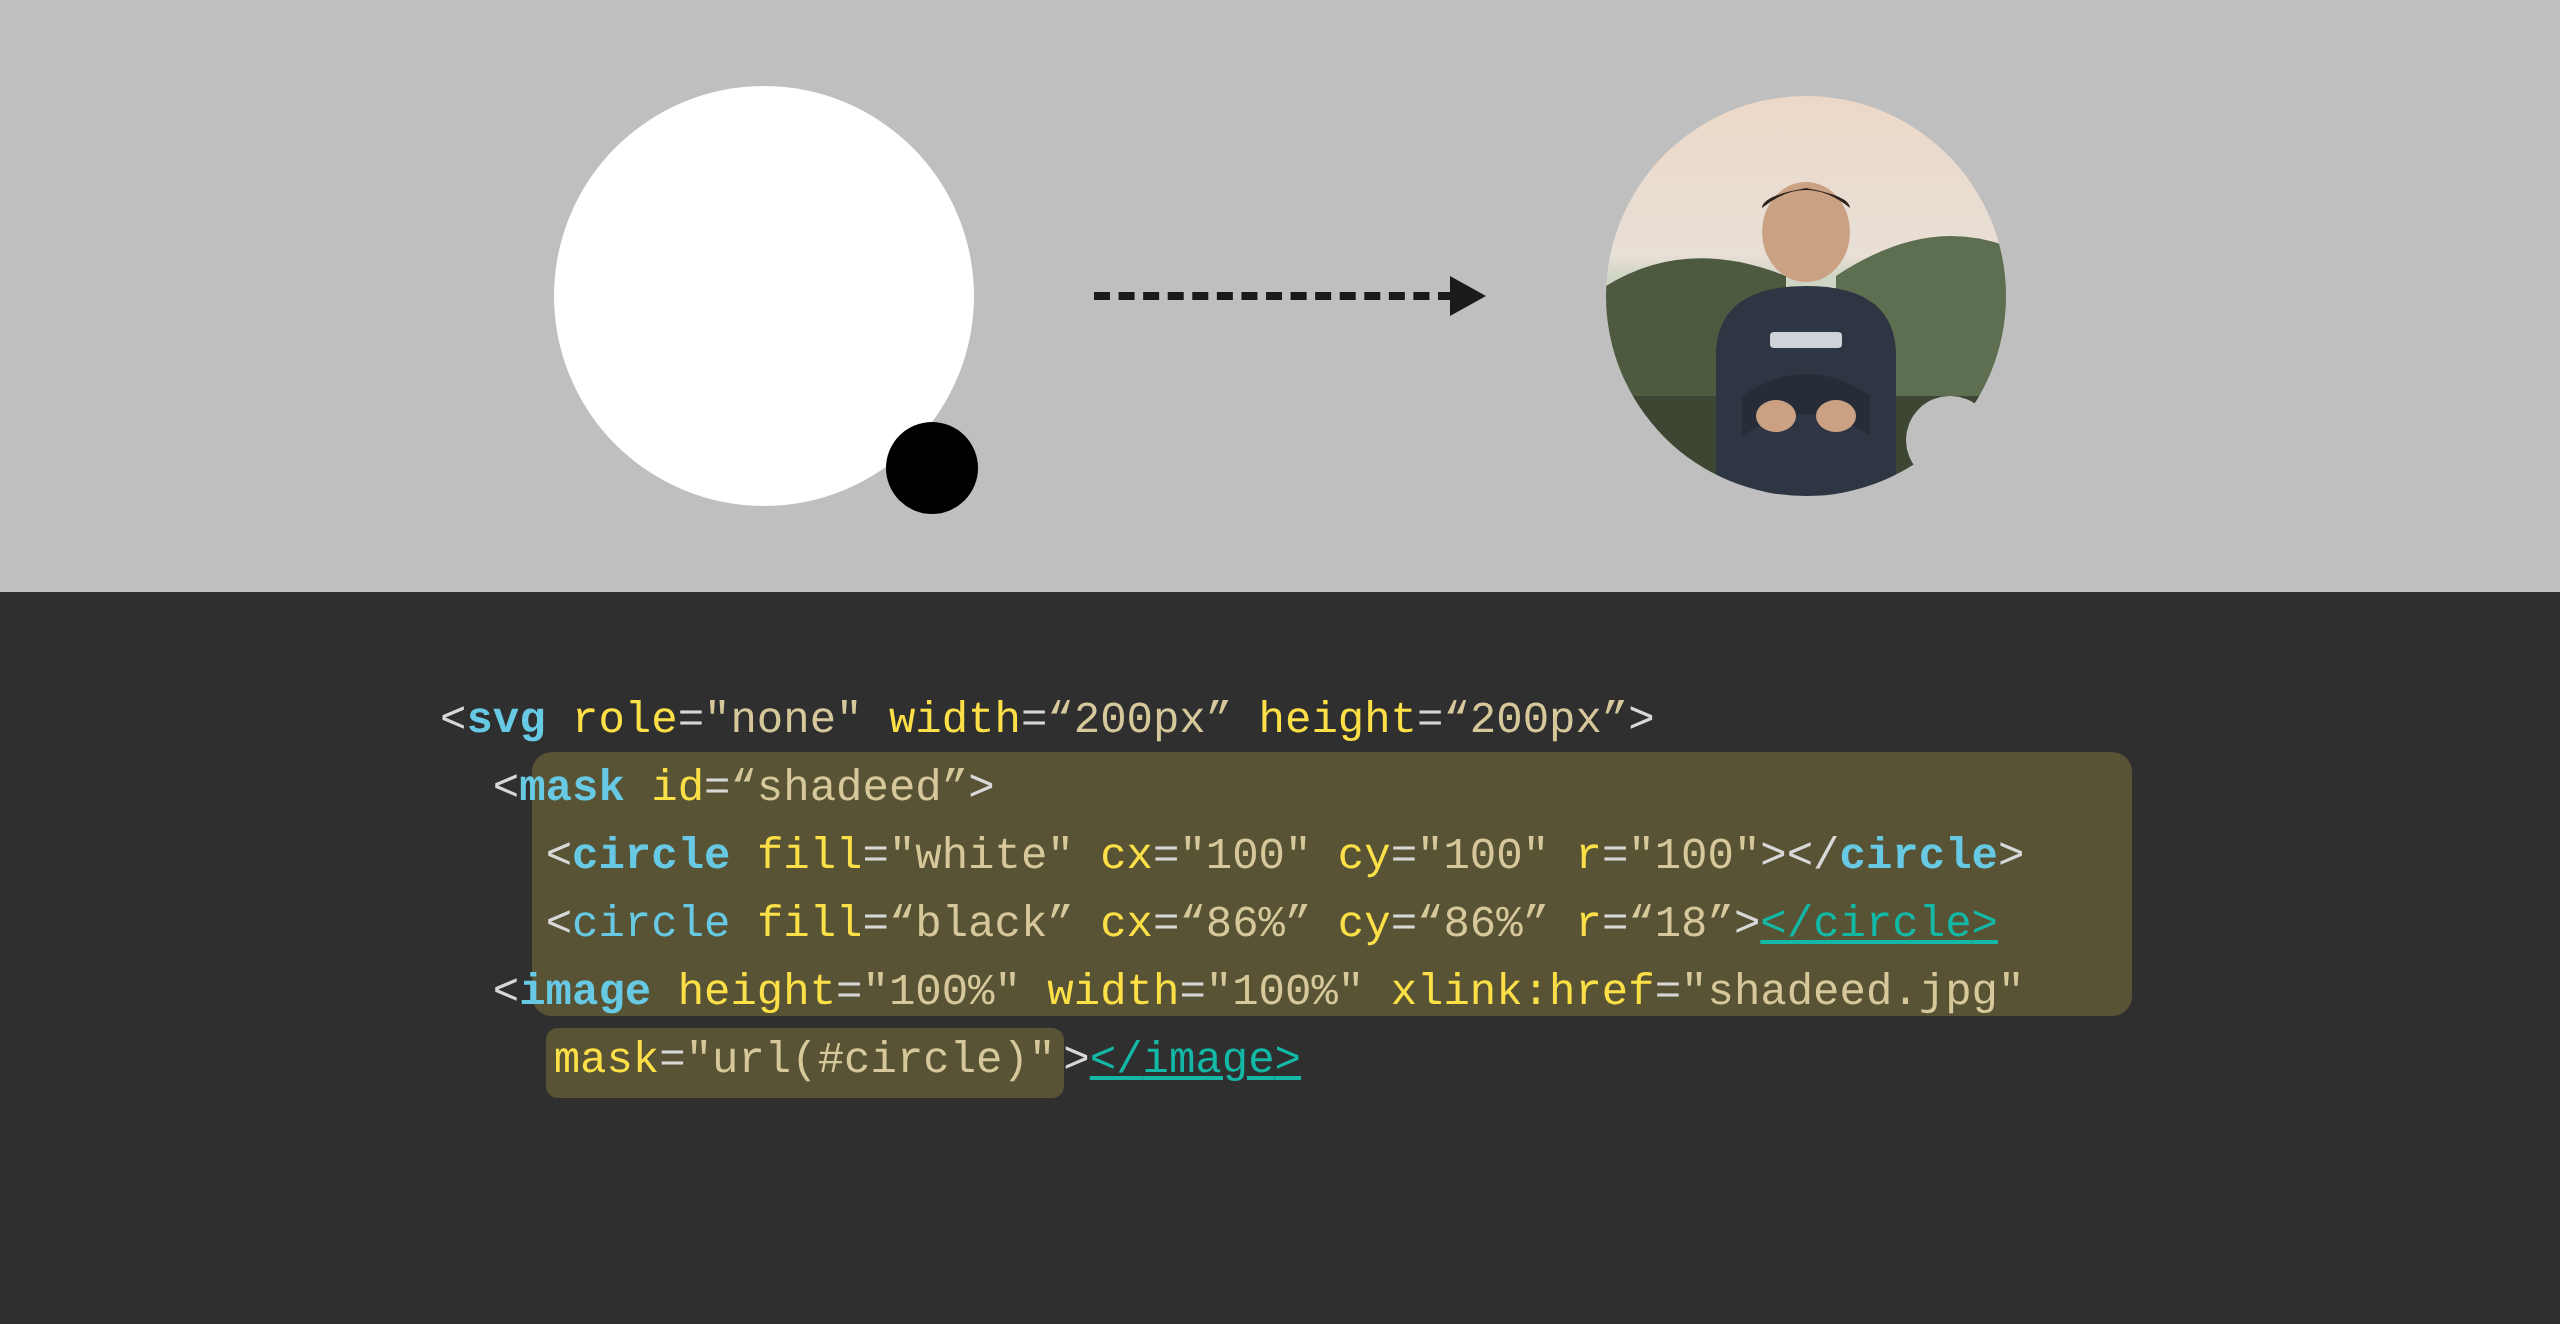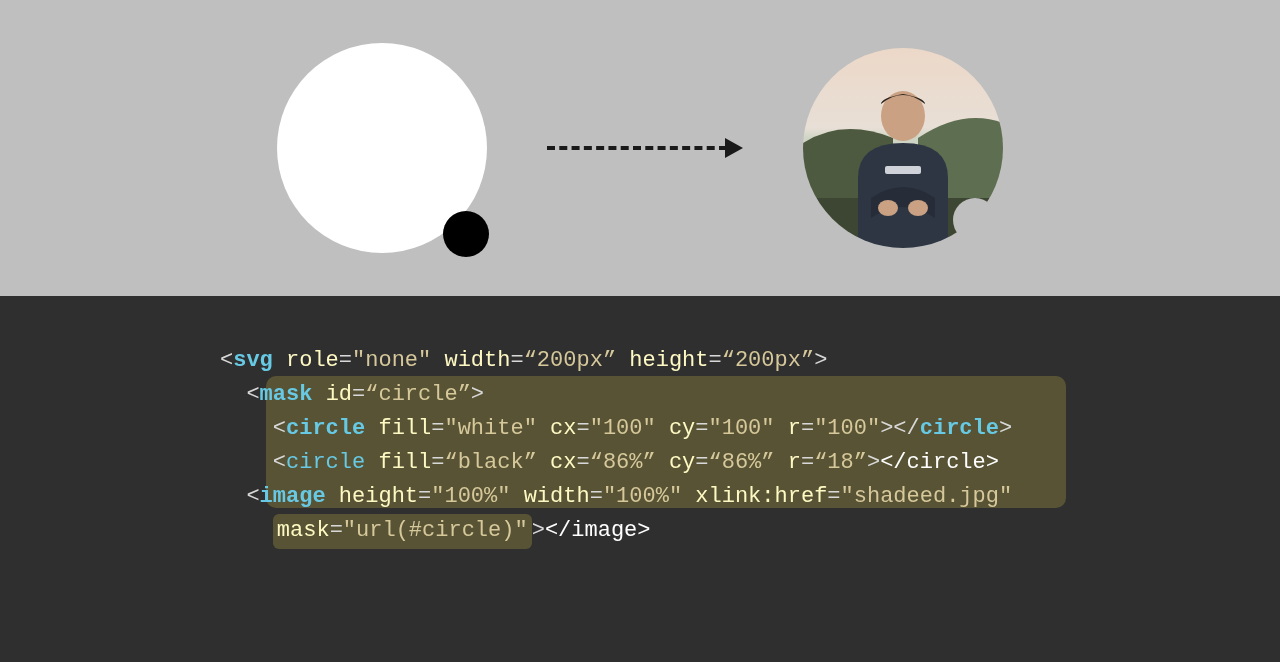--- a/index.html
+++ b/index.html
@@ -87,24 +87,24 @@
   .hl-inline {
     display: inline-block;
     background: rgba(138,128,60,0.45);
     border-radius: 6px;
     padding: 0 4px;
   }
   .code-content { position: relative; z-index: 1; }
   .punct   { color: #d8d8d8; }
   .tag     { color: #67c9e4; font-weight: 600; }
   .tag-nb  { color: #67c9e4; font-weight: 400; }
-  .attr    { color: #fef9c3; }
+  .attr    { color: #fde047; }
   .eq      { color: #d8d8d8; }
   .str     { color: #d6c89a; }
-  .close-dim { color: #ffffff; }
+  .close-dim { color: #14b8a6; text-decoration: underline; }
 </style>
 </head>
 <body>
 
 <div class="top-panel">
 
   <div class="mask-diagram">
     <div class="mask-big"></div>
     <div class="mask-small"></div>
   </div>
@@ -144,21 +144,21 @@
     </svg>
   </div>
 </div>
 
 <div class="code-panel">
   <div class="hl-block"></div>
   <div class="code-content">
 
     <div class="code-line"><span class="punct">&lt;</span><span class="tag">svg</span><span class="punct"> </span><span class="attr">role</span><span class="eq">=</span><span class="str">"none"</span><span class="punct"> </span><span class="attr">width</span><span class="eq">=</span><span class="str">“200px”</span><span class="punct"> </span><span class="attr">height</span><span class="eq">=</span><span class="str">“200px”</span><span class="punct">&gt;</span></div>
 
-    <div class="code-line">  <span class="punct">&lt;</span><span class="tag">mask</span><span class="punct"> </span><span class="attr">id</span><span class="eq">=</span><span class="str">“circle”</span><span class="punct">&gt;</span></div>
+    <div class="code-line">  <span class="punct">&lt;</span><span class="tag">mask</span><span class="punct"> </span><span class="attr">id</span><span class="eq">=</span><span class="str">“shadeed”</span><span class="punct">&gt;</span></div>
 
     <div class="code-line">    <span class="punct">&lt;</span><span class="tag">circle</span><span class="punct"> </span><span class="attr">fill</span><span class="eq">=</span><span class="str">"white"</span><span class="punct"> </span><span class="attr">cx</span><span class="eq">=</span><span class="str">"100"</span><span class="punct"> </span><span class="attr">cy</span><span class="eq">=</span><span class="str">"100"</span><span class="punct"> </span><span class="attr">r</span><span class="eq">=</span><span class="str">"100"</span><span class="punct">&gt;&lt;/</span><span class="tag">circle</span><span class="punct">&gt;</span></div>
 
     <div class="code-line">    <span class="punct">&lt;</span><span class="tag-nb">circle</span><span class="punct"> </span><span class="attr">fill</span><span class="eq">=</span><span class="str">“black”</span><span class="punct"> </span><span class="attr">cx</span><span class="eq">=</span><span class="str">“86%”</span><span class="punct"> </span><span class="attr">cy</span><span class="eq">=</span><span class="str">“86%”</span><span class="punct"> </span><span class="attr">r</span><span class="eq">=</span><span class="str">“18”</span><span class="punct">&gt;</span><span class="close-dim">&lt;/<span>circle</span>&gt;</span></div>
 
 
     <div class="code-line">  <span class="punct">&lt;</span><span class="tag">image</span><span class="punct"> </span><span class="attr">height</span><span class="eq">=</span><span class="str">"100%"</span><span class="punct"> </span><span class="attr">width</span><span class="eq">=</span><span class="str">"100%"</span><span class="punct"> </span><span class="attr">xlink:href</span><span class="eq">=</span><span class="str">"shadeed.jpg"</span></div>
 
     <div class="code-line">    <span class="hl-inline"><span class="attr">mask</span><span class="eq">=</span><span class="str">"url(#circle)"</span></span><span class="punct">&gt;</span><span class="close-dim">&lt;/<span>image</span>&gt;</span></div>
 

